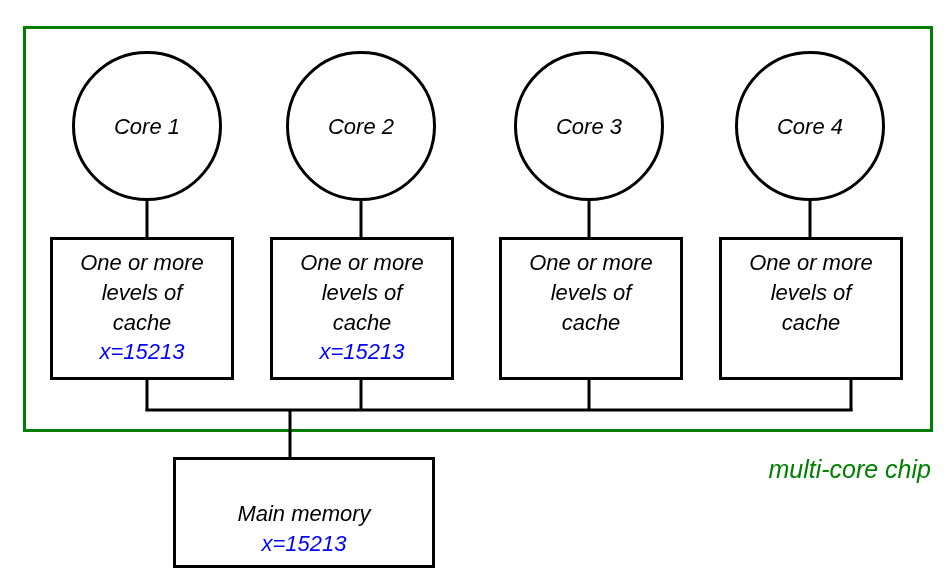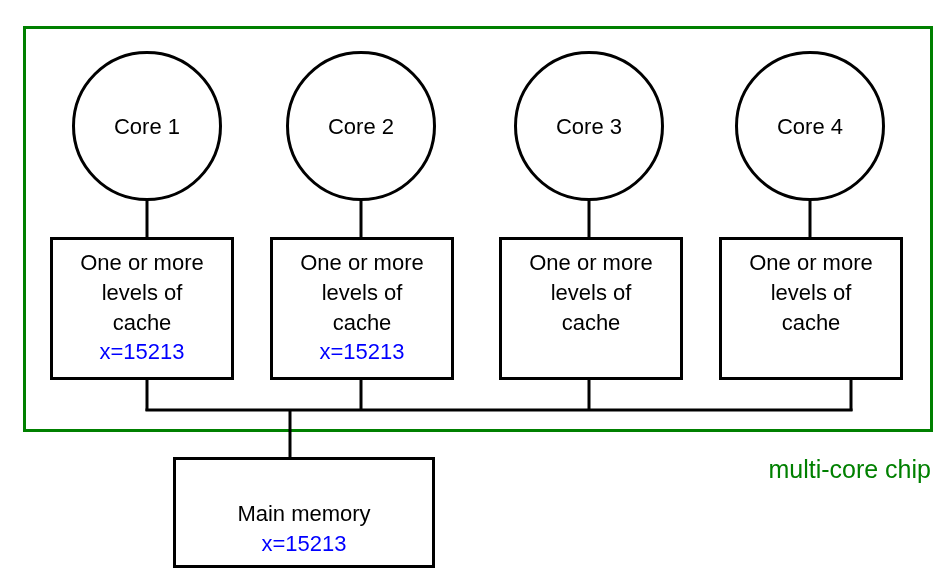--- a/index.html
+++ b/index.html
@@ -11,20 +11,21 @@
   body {
     font-family: "Liberation Sans", sans-serif;
     -webkit-font-smoothing: antialiased;
   }
   #canvas {
     position: relative;
     width: 952px;
     height: 583px;
     background: #ffffff;
     overflow: hidden;
+    font-style: italic;
   }
   #diagram-svg {
     position: absolute;
     left: 0;
     top: 0;
     width: 952px;
     height: 583px;
   }
   .node-text {
     font-family: "Liberation Sans", sans-serif;

